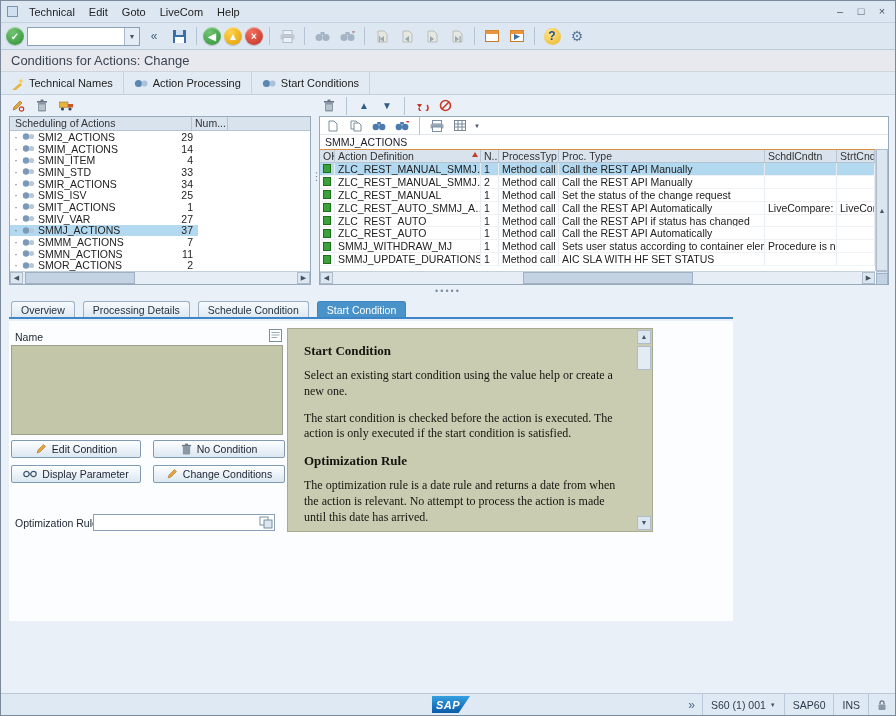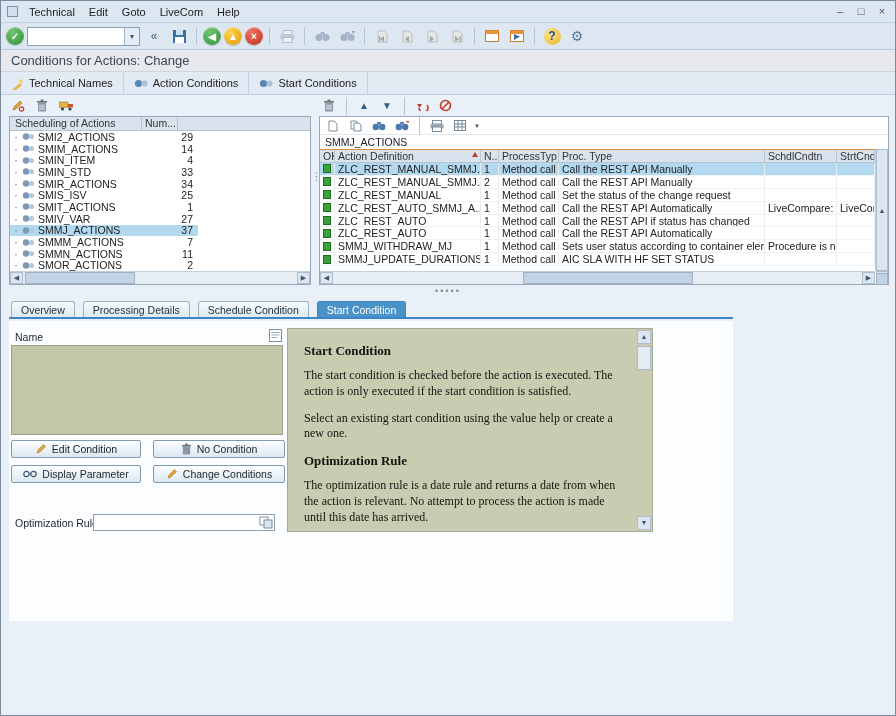--- a/index.html
+++ b/index.html
@@ -52,21 +52,21 @@
   .left-tools  { position:absolute; left:8px;  top:96px; height:17px; display:flex; gap:6px; align-items:center; }
   .right-tools { position:absolute; left:319px; top:96px; height:17px; display:flex; gap:5px; align-items:center; }
   .mini-ico { width:18px; height:16px; display:flex; align-items:center; justify-content:center; }
   .arrow-btn { font-size:10px; color:#2f5d8a; }
 
   
   .tree-box { position:absolute; left:8px; top:115px; width:302px; height:169px;
               background:#fff; border:1px solid #97aabc; }
   .tree-header { display:flex; height:14px; background:#d9e3ee; border-bottom:1px solid #b6c4d2;
                  font-size:10.5px; color:#333; }
-  .th-label { width:132px; padding-left:5px; border-right:1px solid #b6c4d2; }
+  .th-label { width:182px; padding-left:5px; border-right:1px solid #b6c4d2; }
   .th-num   { width:36px;  padding-left:3px; border-right:1px solid #b6c4d2; }
   .th-fill  { flex:1; }
   .trow { display:flex; align-items:center; height:11.7px; font-size:10.5px; white-space:nowrap; }
   .trow .bullet { width:12px; text-align:center; color:#667; }
   .tico { margin-right:3px; flex:0 0 auto; }
   .tlabel { width:122px; overflow:hidden; }
   .tnum { width:36px; text-align:right; padding-right:3px; }
   .trow.sel { background:linear-gradient(to right, #b3d9f0 0 188px, rgba(0,0,0,0) 188px); }
   .tree-hscroll { position:absolute; left:0; right:0; bottom:0; height:13px; background:#e6edf4;
                   border-top:1px solid #c2d0de; display:flex; }
@@ -269,21 +269,21 @@
           <rect x="1" y="9" width="10" height="2.6" transform="rotate(-40 6 10)" fill="#e8b33d"></rect>
           <polygon points="10,1 11,3.4 13,4 11,4.8 10,7 9,4.8 7,4 9,3.4" fill="#f5d054"></polygon>
         </svg>
       <span>Technical Names</span>
     </span>
     <span class="app-btn">
       <svg width="14" height="11" viewBox="0 0 14 11">
           <circle cx="4.5" cy="5.5" r="3.6" fill="#5a86b4"></circle>
           <circle cx="10.5" cy="5.5" r="3" fill="#aac2da"></circle>
         </svg>
-      <span>Action Conditions</span>
+      <span>Action Processing</span>
     </span>
     <span class="app-btn">
       <svg width="14" height="11" viewBox="0 0 14 11">
           <circle cx="4.5" cy="5.5" r="3.6" fill="#5a86b4"></circle>
           <circle cx="10.5" cy="5.5" r="3" fill="#aac2da"></circle>
         </svg>
       <span>Start Conditions</span>
     </span>
   </div>
 
@@ -689,24 +689,42 @@
     <span class="opt-field">
       <input class="opt-input" value="" style="">
       <svg width="14" height="13" viewBox="0 0 14 13" style="margin-right:1px;">
           <rect x="1" y="1" width="8" height="8" fill="#fff" stroke="#78909c"></rect>
           <rect x="5" y="4" width="8" height="8" fill="#dce6f0" stroke="#78909c"></rect>
         </svg>
     </span>
 
     <div class="help-box">
       <div class="help-h">Start Condition</div>
+      <div class="help-p">Select an existing start condition using the value help or create a new one.</div>
       <div class="help-p">The start condition is checked before the action is executed. The action is only executed if the start condition is satisfied.</div>
-      <div class="help-p">Select an existing start condition using the value help or create a new one.</div>
       <div class="help-h">Optimization Rule</div>
       <div class="help-p">The optimization rule is a date rule and returns a date from when the action is relevant. No attempt to process the action is made until this date has arrived.</div>
       <span class="help-sbtn" style="top:1px;">▲</span>
       <span class="help-thumb"></span>
       <span class="help-sbtn" style="bottom:1px;">▼</span>
     </div>
   </div>
 
+  <div class="statusbar">
+    <span class="sap-logo">SAP</span>
+    <span class="status-right">
+      <span class="chev">»</span>
+      <span class="seg">
+        <span>S60 (1) 001</span>
+        <span class="tiny-drop">▼</span>
+      </span>
+      <span class="seg">SAP60</span>
+      <span class="seg">INS</span>
+      <span class="seg">
+        <svg width="10" height="12" viewBox="0 0 10 12">
+            <path d="M3 5.5V3.8a2 2 0 014 0V5.5" fill="none" stroke="#5a6a7a" stroke-width="1.2"></path>
+            <rect x="1.5" y="5.5" width="7" height="5.5" rx="1" fill="#8a97a5"></rect>
+          </svg>
+      </span>
+    </span>
+  </div>
 
 </div>
 
 </body></html>

